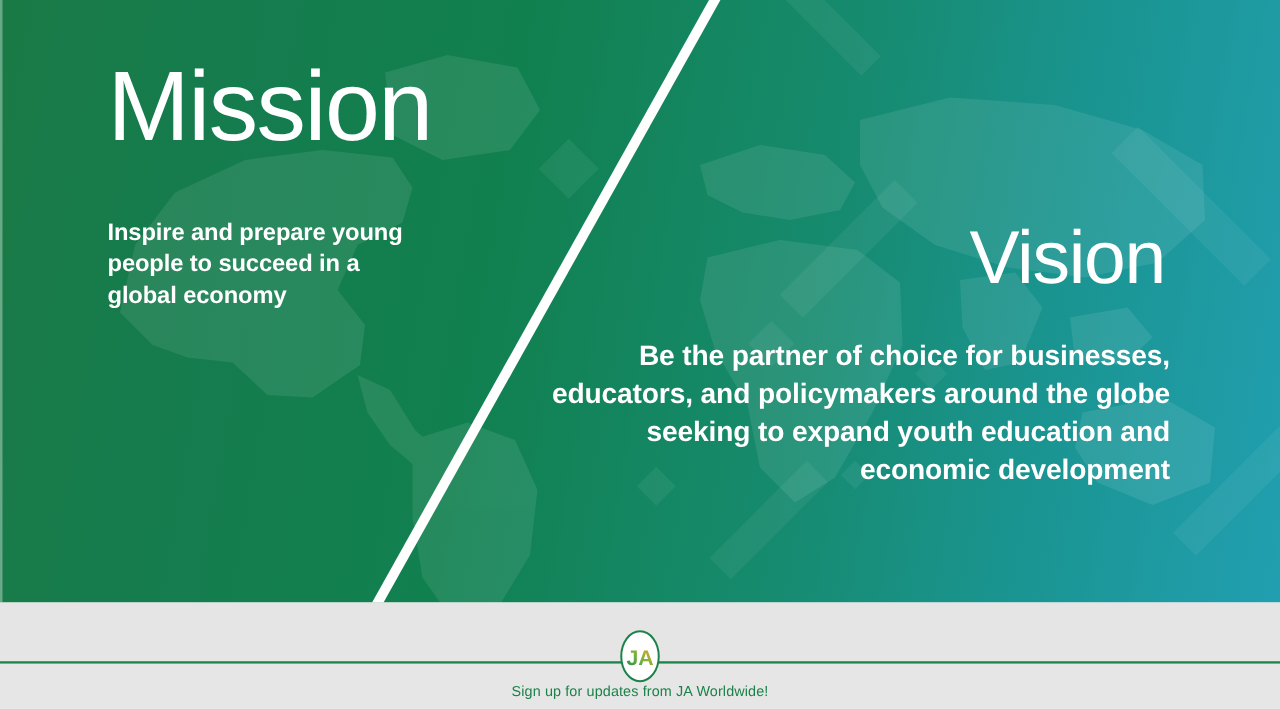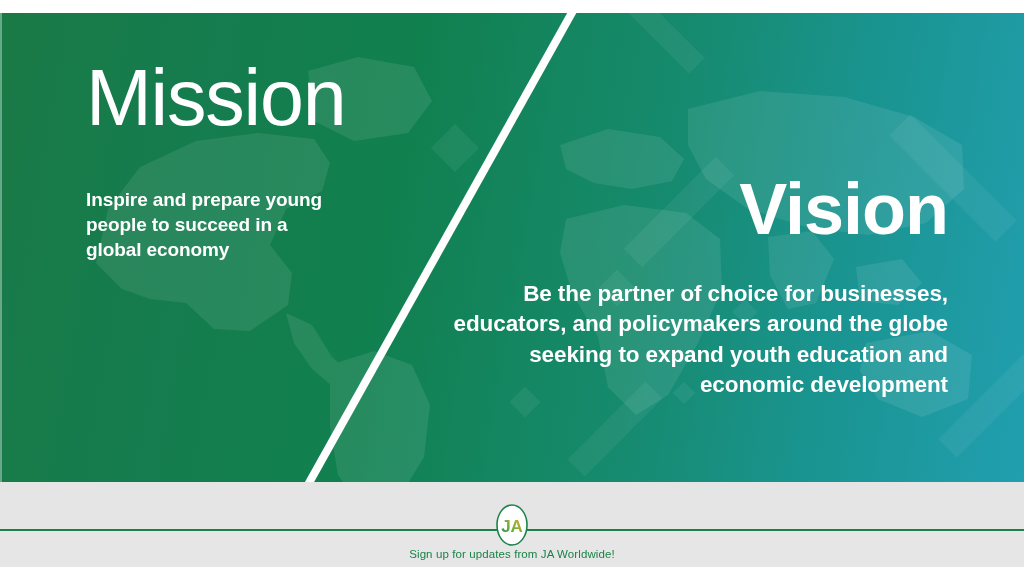--- a/index.html
+++ b/index.html
@@ -18,21 +18,21 @@
     position: relative;
     width: 1024px;
     height: 567px;
     background: #ffffff;
   }
 
   
   .hero {
     position: absolute;
     left: 0;
-    top: 13px;
+    top: 0;
     width: 1024px;
     height: 482px;
     overflow: hidden;
     background: linear-gradient(100deg,
         #1a7a46 0%,
         #157c4e 18%,
         #11804f 38%,
         #168a6d 62%,
         #1a9490 80%,
         #219fb0 100%);
@@ -89,29 +89,29 @@
 
   
   .vision-block {
     position: absolute;
     right: 76px;
     top: 160px;
     width: 520px;
     text-align: right;
   }
   .vision-title {
-    font-size: 72px;
+    font-size: 60px;
     line-height: 1.0;
-    font-weight: 700;
+    font-weight: 400;
     color: #ffffff;
     letter-spacing: -1px;
-    margin: 0;
+    margin: 16px;
   }
   .vision-body {
-    margin: 0;
+    margin: 12px;
     margin-top: 34px;
     font-size: 22.5px;
     line-height: 1.35;
     font-weight: bold;
     color: #ffffff;
     letter-spacing: -0.1px;
   }
 
   
   .footer {

